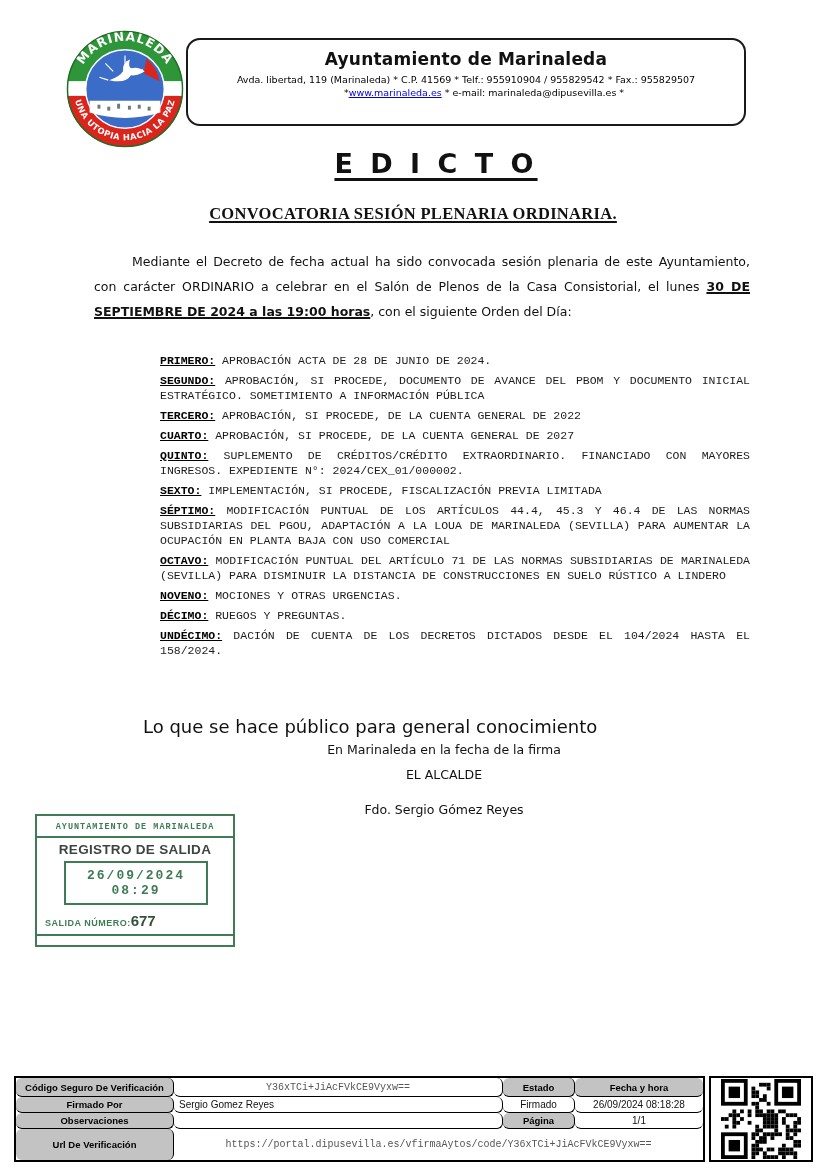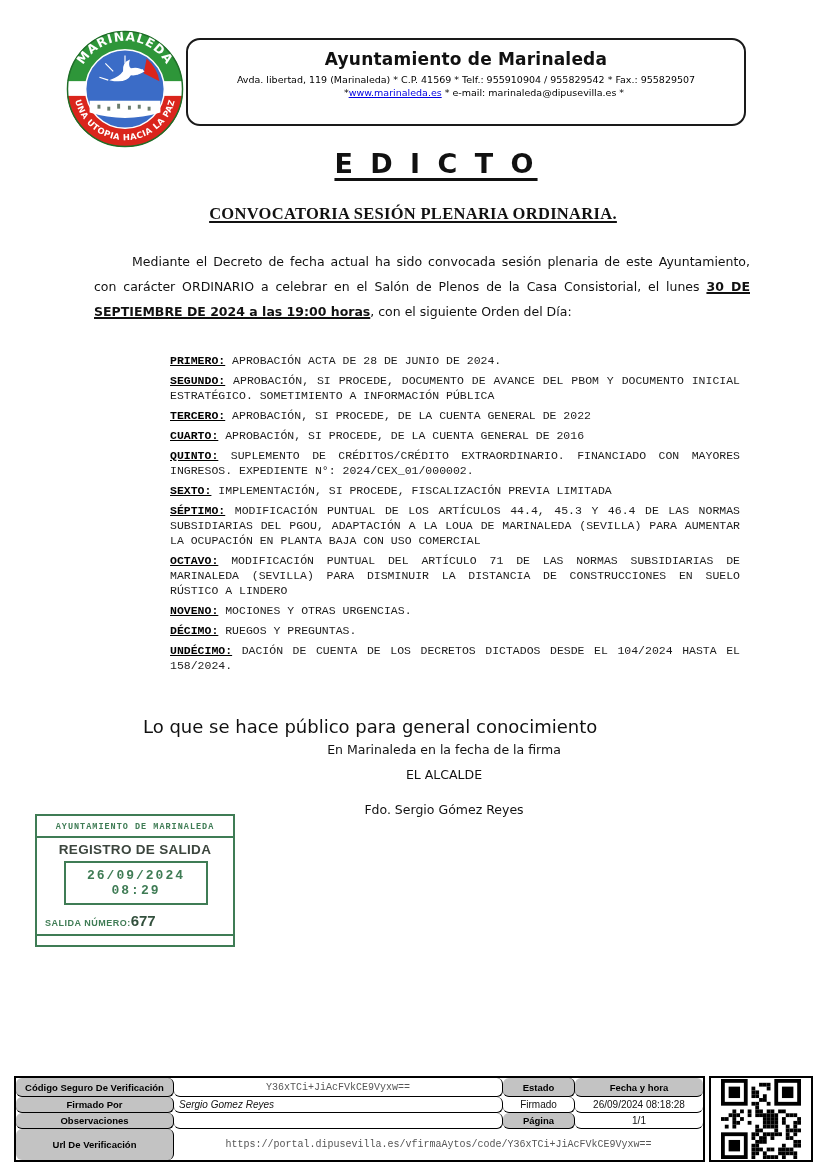--- a/index.html
+++ b/index.html
@@ -24,21 +24,21 @@
   .doc-subtitle span{text-decoration:underline;text-decoration-thickness:1.5px;text-underline-offset:2px;}
 
   
   .intro{position:absolute;left:94px;top:236px;width:656px;font-size:12.5px;line-height:25px;
          text-align:justify;text-indent:38px;}
   .intro b{text-decoration:underline;text-decoration-thickness:1.5px;}
 
   
   .agenda{position:absolute;left:160px;top:353px;width:590px;}
   .agenda p{font-family:"Liberation Mono",monospace;font-size:11.5px;line-height:15px;
-            margin:0 10px 5px;text-align:justify;color:#1c1c1c;}
+            margin:0 0 5px;text-align:justify;color:#1c1c1c;}
   .agenda .lbl{font-weight:bold;text-decoration:underline;color:#000;}
 
   
   .closing-1{position:absolute;left:143px;top:716px;font-size:18px;}
   .closing-c{position:absolute;left:62px;right:0;text-align:center;font-size:12.5px;}
   .c2{top:742px;} .c3{top:767px;} .c4{top:802px;}
 
   
   .stamp{position:absolute;left:35px;top:814px;width:196px;border:2px solid #3f7c55;background:#fff;}
   .stamp-org{font-family:"Liberation Mono",monospace;font-weight:bold;font-size:8.5px;letter-spacing:1px;
@@ -60,21 +60,21 @@
   .f-table{flex:1;border:2px solid #000;display:grid;box-sizing:border-box;
            grid-template-columns:158px 1fr 72px 128px;grid-template-rows:19px 16px 16px 1fr;background:#fff;}
   .f-table>div{border-right:1px solid #000;border-bottom:1px solid #000;display:flex;
                align-items:center;justify-content:center;overflow:hidden;border-radius:6px;}
   .f-table>div.last-col{border-right:none;}
   .f-table>div.last-row{border-bottom:none;}
   .fl{background:#c3c3c3;font-weight:bold;font-size:9.5px;font-family:"Liberation Sans",sans-serif;
       text-align:center;color:#000;}
   .fv{font-size:10px;font-family:"Liberation Sans",sans-serif;color:#111;}
   .fv.mono{font-family:"Liberation Mono",monospace;color:#555;}
-  .fv.left{justify-content:flex-start;padding-left:5px;font-style:italic;}
+  .fv.left{justify-content:flex-start;padding-left:5px;}
   .f-url{grid-column:2 / 5;}
   .f-qr{width:104px;margin-left:4px;border:2px solid #000;box-sizing:border-box;
         display:flex;align-items:center;justify-content:center;background:#fff;}
 </style>
 </head>
 <body>
 
 <div class="page">
 
   <svg class="logo" viewBox="0 0 120 120">
@@ -121,21 +121,21 @@
 
   <div class="doc-title"><span>E D I C T O</span></div>
   <div class="doc-subtitle"><span>CONVOCATORIA SESIÓN PLENARIA ORDINARIA.</span></div>
 
   <p class="intro"><span>Mediante el Decreto de fecha actual ha sido convocada sesión plenaria de este Ayuntamiento, con carácter ORDINARIO a celebrar en el Salón de Plenos de la Casa Consistorial, el lunes </span><b>30 DE SEPTIEMBRE DE 2024 a las 19:00 horas</b><span>, con el siguiente Orden del Día:</span></p>
 
   <div class="agenda">
     <p><span class="lbl">PRIMERO:</span><span> APROBACIÓN ACTA DE 28 DE JUNIO DE 2024.</span></p>
     <p><span class="lbl">SEGUNDO:</span><span> APROBACIÓN, SI PROCEDE, DOCUMENTO DE AVANCE DEL PBOM Y DOCUMENTO INICIAL ESTRATÉGICO. SOMETIMIENTO A INFORMACIÓN PÚBLICA</span></p>
     <p><span class="lbl">TERCERO:</span><span> APROBACIÓN, SI PROCEDE, DE LA CUENTA GENERAL DE 2022</span></p>
-    <p><span class="lbl">CUARTO:</span><span> APROBACIÓN, SI PROCEDE, DE LA CUENTA GENERAL DE 2016</span></p>
+    <p><span class="lbl">CUARTO:</span><span> APROBACIÓN, SI PROCEDE, DE LA CUENTA GENERAL DE 2027</span></p>
     <p><span class="lbl">QUINTO:</span><span> SUPLEMENTO DE CRÉDITOS/CRÉDITO EXTRAORDINARIO. FINANCIADO CON MAYORES INGRESOS. EXPEDIENTE N°: 2024/CEX_01/000002.</span></p>
     <p><span class="lbl">SEXTO:</span><span> IMPLEMENTACIÓN, SI PROCEDE, FISCALIZACIÓN PREVIA LIMITADA</span></p>
     <p><span class="lbl">SÉPTIMO:</span><span> MODIFICACIÓN PUNTUAL DE LOS ARTÍCULOS 44.4, 45.3 Y 46.4 DE LAS NORMAS SUBSIDIARIAS DEL PGOU, ADAPTACIÓN A LA LOUA DE MARINALEDA (SEVILLA) PARA AUMENTAR LA OCUPACIÓN EN PLANTA BAJA CON USO COMERCIAL</span></p>
     <p><span class="lbl">OCTAVO:</span><span> MODIFICACIÓN PUNTUAL DEL ARTÍCULO 71 DE LAS NORMAS SUBSIDIARIAS DE MARINALEDA (SEVILLA) PARA DISMINUIR LA DISTANCIA DE CONSTRUCCIONES EN SUELO RÚSTICO A LINDERO</span></p>
     <p><span class="lbl">NOVENO:</span><span> MOCIONES Y OTRAS URGENCIAS.</span></p>
     <p><span class="lbl">DÉCIMO:</span><span> RUEGOS Y PREGUNTAS.</span></p>
     <p><span class="lbl">UNDÉCIMO:</span><span> DACIÓN DE CUENTA DE LOS DECRETOS DICTADOS DESDE EL 104/2024 HASTA EL 158/2024.</span></p>
   </div>
 
   <div class="closing-1">Lo que se hace público para general conocimiento</div>

